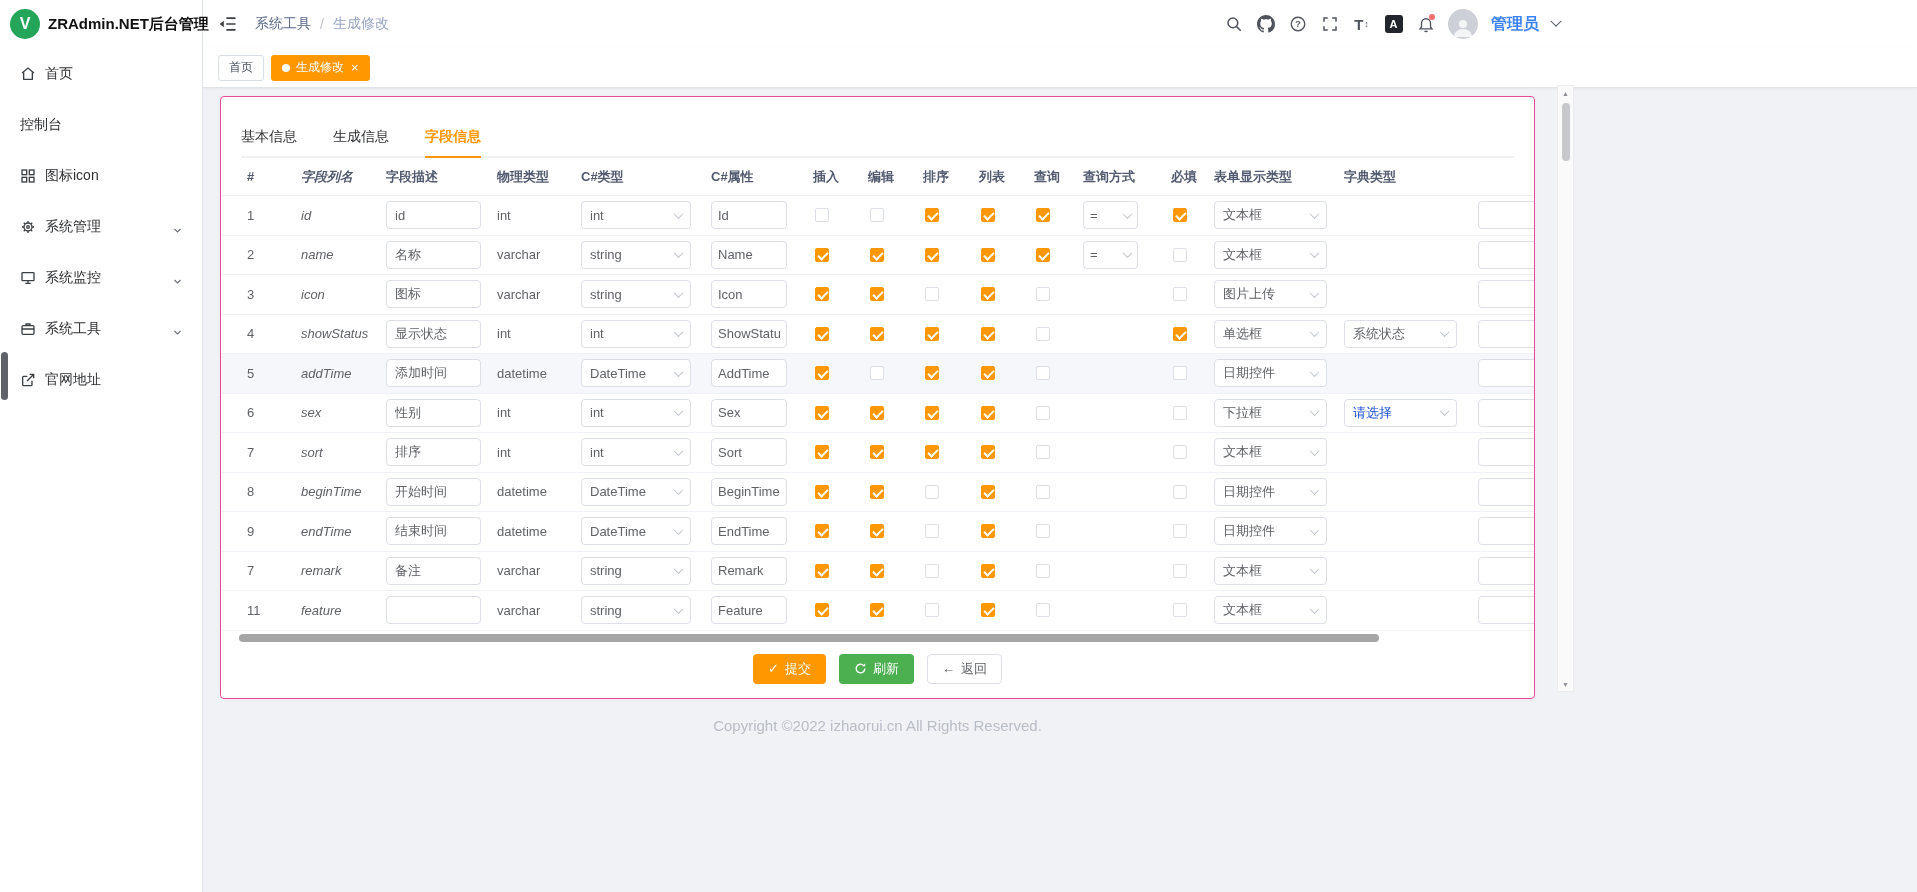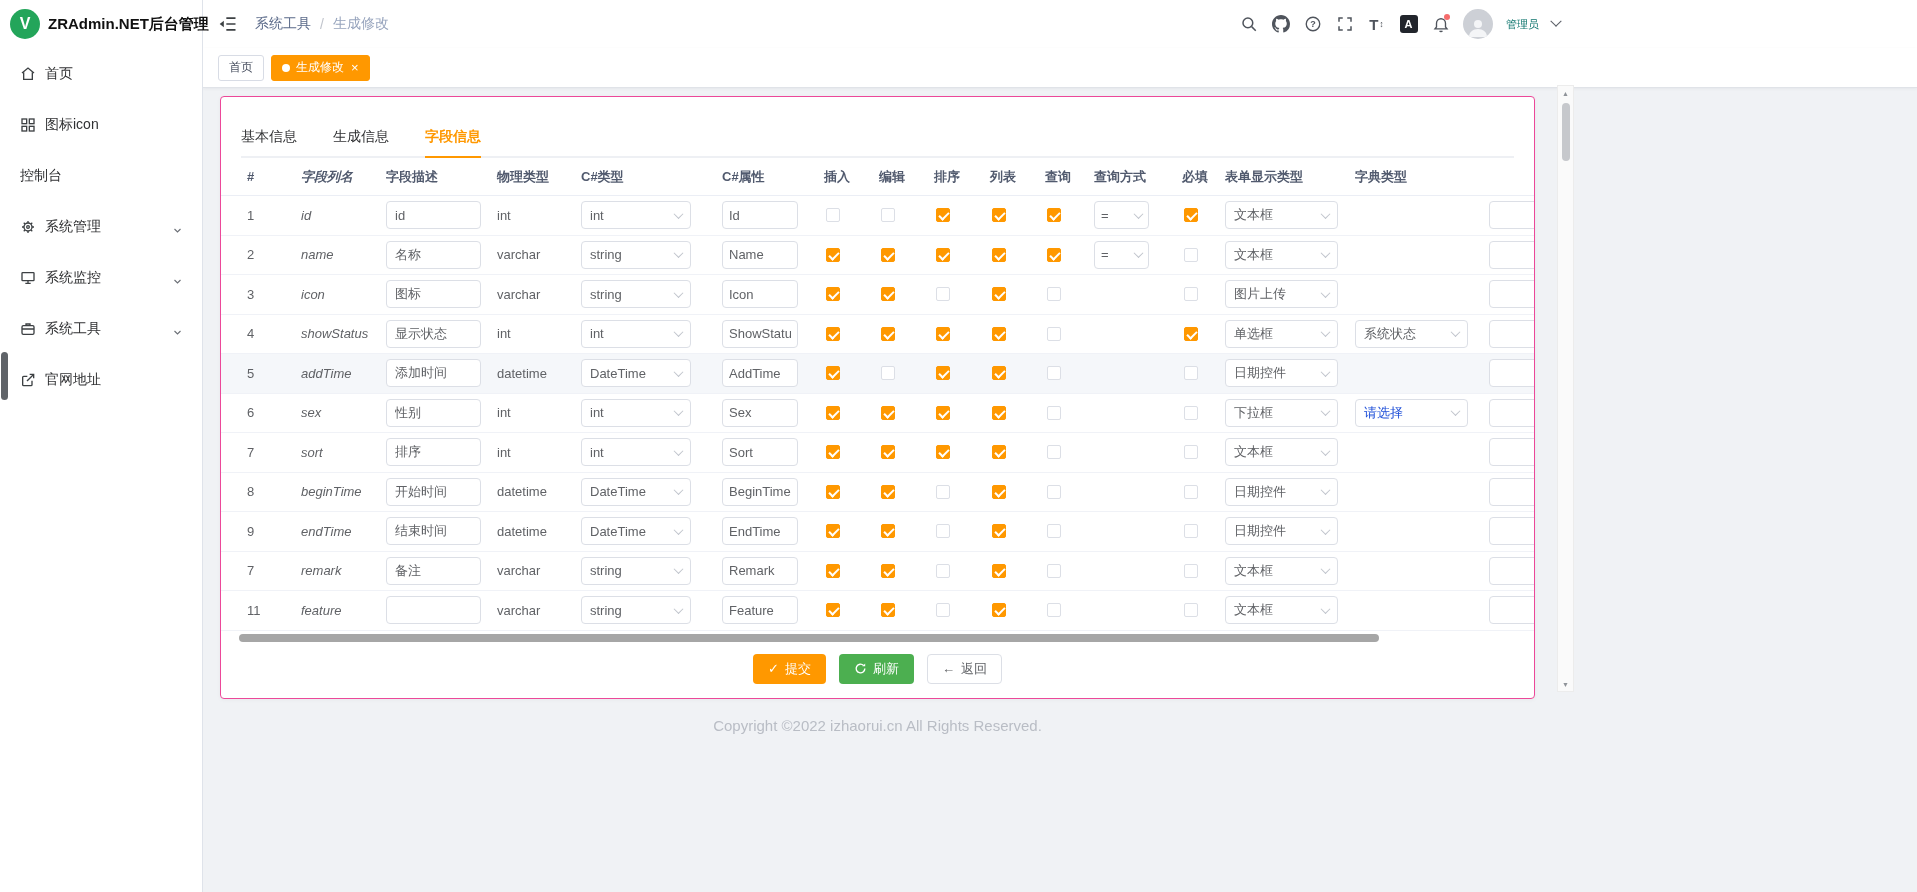--- a/index.html
+++ b/index.html
@@ -37,21 +37,21 @@
   .nav-right { position:absolute; right:357px; top:0; height:48px; display:flex; align-items:center; gap:13px; }
   .nav-icon { width:19px; height:19px; display:inline-flex; align-items:center; justify-content:center; color:#4f545c; cursor:pointer; position:relative; }
   .nav-icon svg { width:18px; height:18px; }
   .fs-glyph { font-size:15px; font-weight:700; color:#4f545c; line-height:1; }
   .fs-arrow { font-size:9px; margin-left:1px; color:#4f545c; }
   .lang-box { width:18px; height:18px; background:#22252c; color:#fff; border-radius:3px; font-size:11px; font-weight:700;
               display:flex; align-items:center; justify-content:center; }
   .bell-dot { position:absolute; top:-1px; right:0; width:6px; height:6px; border-radius:50%; background:#f56c6c; }
   .avatar { width:30px; height:30px; border-radius:50%; background:#cdd0d6; overflow:hidden; display:flex; align-items:flex-end; justify-content:center; cursor:pointer; }
   .avatar svg { width:24px; height:24px; }
-  .user-name { font-size:11px; color:#0f766e; cursor:pointer; }
+  .user-name { font-size:16px; color:#3b82f6; cursor:pointer;font-weight:bold; }
   .caret-down { width:8px; height:8px; border-right:1.6px solid #5a5e66; border-bottom:1.6px solid #5a5e66; transform:rotate(45deg) translate(-2px,-2px); cursor:pointer; }
 
   .tags-bar { height:40px; background:#fff; border-bottom:1px solid #e0e3e8; box-shadow:0 1px 3px rgba(0,21,41,.05);
               display:flex; align-items:center; padding-left:15px; gap:7px; position:relative; z-index:2; }
   .tag { height:26px; display:inline-flex; align-items:center; padding:0 10px; border:1px solid #d8dce5; background:#fff;
          font-size:12px; color:#495060; cursor:pointer; border-radius:3px; }
   .tag.active { background:#ff9800; border-color:#ff9800; color:#fff; }
   .tag-dot { width:8px; height:8px; border-radius:50%; background:#fff; margin-right:6px; }
   .tag-close { margin-left:7px; font-size:13px; line-height:1; }
 
@@ -73,21 +73,21 @@
   .trow { height:39.5px; border-bottom:1px solid #f0f2f7; }
   .trow.hl { background:#f5f7fa; }
   .th { font-size:13px; font-weight:700; color:#515a6e; display:flex; align-items:center; }
   .td { font-size:13px; color:#606266; display:flex; align-items:center; }
 
   .c-idx   { flex:0 0 54px; }
   .c-name  { flex:0 0 85px;font-style:italic; }
   .c-desc  { flex:0 0 111px; }
   .c-phys  { flex:0 0 84px; }
   .c-cstype{ flex:0 0 130px; }
-  .c-csprop{ flex:0 0 102px;margin-left:11px; }
+  .c-csprop{ flex:0 0 102px; }
   .c-w55   { flex:0 0 55px; }
   .c-w56   { flex:0 0 56px; }
   .c-w49   { flex:0 0 49px; }
   .c-qtype { flex:0 0 88px; }
   .c-w43   { flex:0 0 43px; }
   .c-disp  { flex:0 0 130px; }
   .c-dict  { flex:0 0 134px; }
   .c-extra { flex:0 0 90px; }
 
   .inp { height:28px; border:1px solid #dcdfe6; border-radius:4px; padding:0 8px; font-size:13px; color:#606266;
@@ -149,32 +149,32 @@
       <div class="menu-item">
         <span class="mi-icon">
           <svg viewBox="0 0 24 24" fill="none" stroke="currentColor" stroke-width="2">
               <path d="M3 10.5L12 3l9 7.5"></path>
               <path d="M5.5 9.5V20h13V9.5"></path>
             </svg>
         </span>
         <span class="mi-label">首页</span>
       </div>
       <div class="menu-item">
+        <span class="mi-label">控制台</span>
+      </div>
+      <div class="menu-item">
         <span class="mi-icon">
           <svg viewBox="0 0 24 24" fill="none" stroke="currentColor" stroke-width="2">
               <rect x="3" y="3" width="7" height="7"></rect>
               <rect x="14" y="3" width="7" height="7"></rect>
               <rect x="3" y="14" width="7" height="7"></rect>
               <rect x="14" y="14" width="7" height="7"></rect>
             </svg>
         </span>
         <span class="mi-label">图标icon</span>
-      </div>
-      <div class="menu-item">
-        <span class="mi-label">控制台</span>
       </div>
       <div class="menu-item">
         <span class="mi-icon">
           <svg viewBox="0 0 24 24" fill="none" stroke="currentColor" stroke-width="2">
               <circle cx="12" cy="12" r="6"></circle>
               <circle cx="12" cy="12" r="2"></circle>
               <path d="M12 3v3M12 18v3M3 12h3M18 12h3M5.6 5.6l2.1 2.1M16.3 16.3l2.1 2.1M18.4 5.6l-2.1 2.1M7.7 16.3l-2.1 2.1"></path>
             </svg>
         </span>
         <span class="mi-label">系统管理</span>

